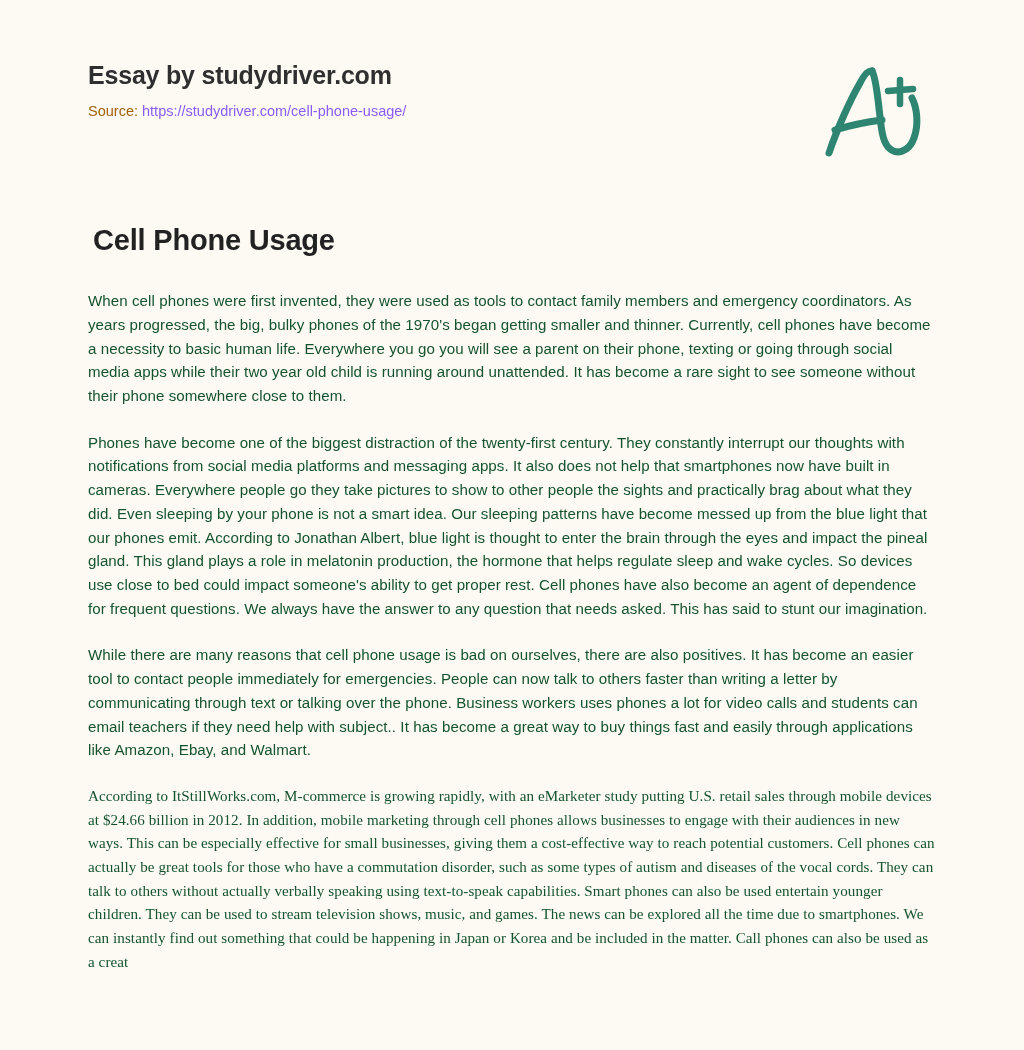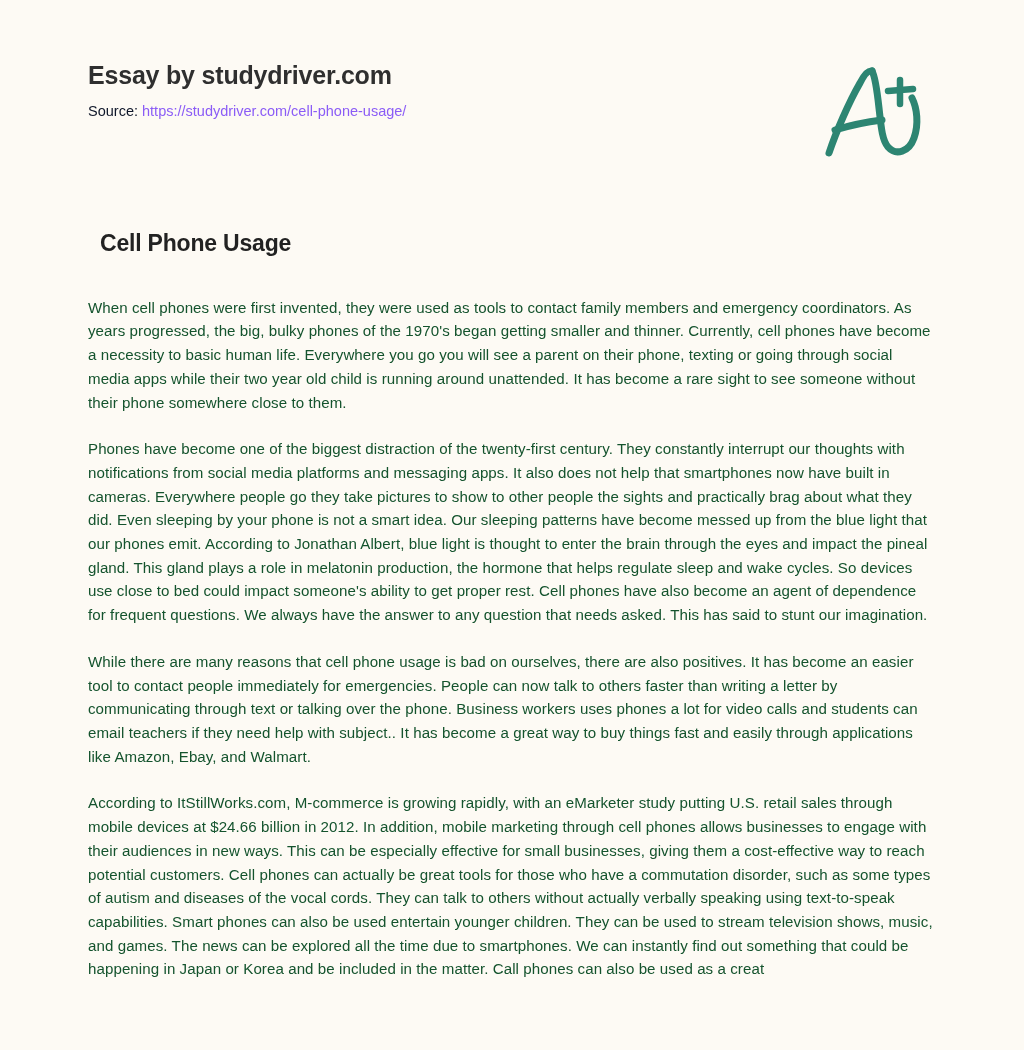--- a/index.html
+++ b/index.html
@@ -41,21 +41,21 @@
     line-height: 1.2;
     margin: 0;
   }
   .source-line {
     margin: 12px 0 0 0;
     font-size: 14.5px;
     color: #6d6d6d;
     line-height: 1.35;
   }
   .source-label {
-    color: #0f172a;
+    color: #a16207;
   }
   .source-url {
     color: #8b5cf6;
     text-decoration: none;
   }
 
   
   .logo {
     position: absolute;
     top: 60px;
@@ -65,23 +65,23 @@
     pointer-events: auto;
   }
   .logo svg {
     display: block;
     width: 120px;
     height: 105px;
   }
 
   
   .essay-title {
-    margin: 12px;
+    margin: 5px;
     padding-top: 97px;
-    font-size: 23px;
+    font-size: 29px;
     font-weight: 700;
     color: #222222;
     letter-spacing: -0.2px;
     line-height: 1.25;
   }
 
   
   .essay-body {
     padding-top: 26px;
   }
@@ -89,20 +89,21 @@
     margin: 0 0 23px 0;
     font-size: 15.1px;
     line-height: 23.7px;
     color: #14532d;
     text-align: left;
     max-width: 848px;
     letter-spacing: 0.005em;
   }
   .essay-body p:last-child {
     margin-bottom: 8px;
+    font-family: Liberation Serif, serif;
   }
 </style>
 </head>
 <body>
 
 <div class="page">
 
   <div class="header">
     <div class="brand-line">Essay by studydriver.com</div>
 

